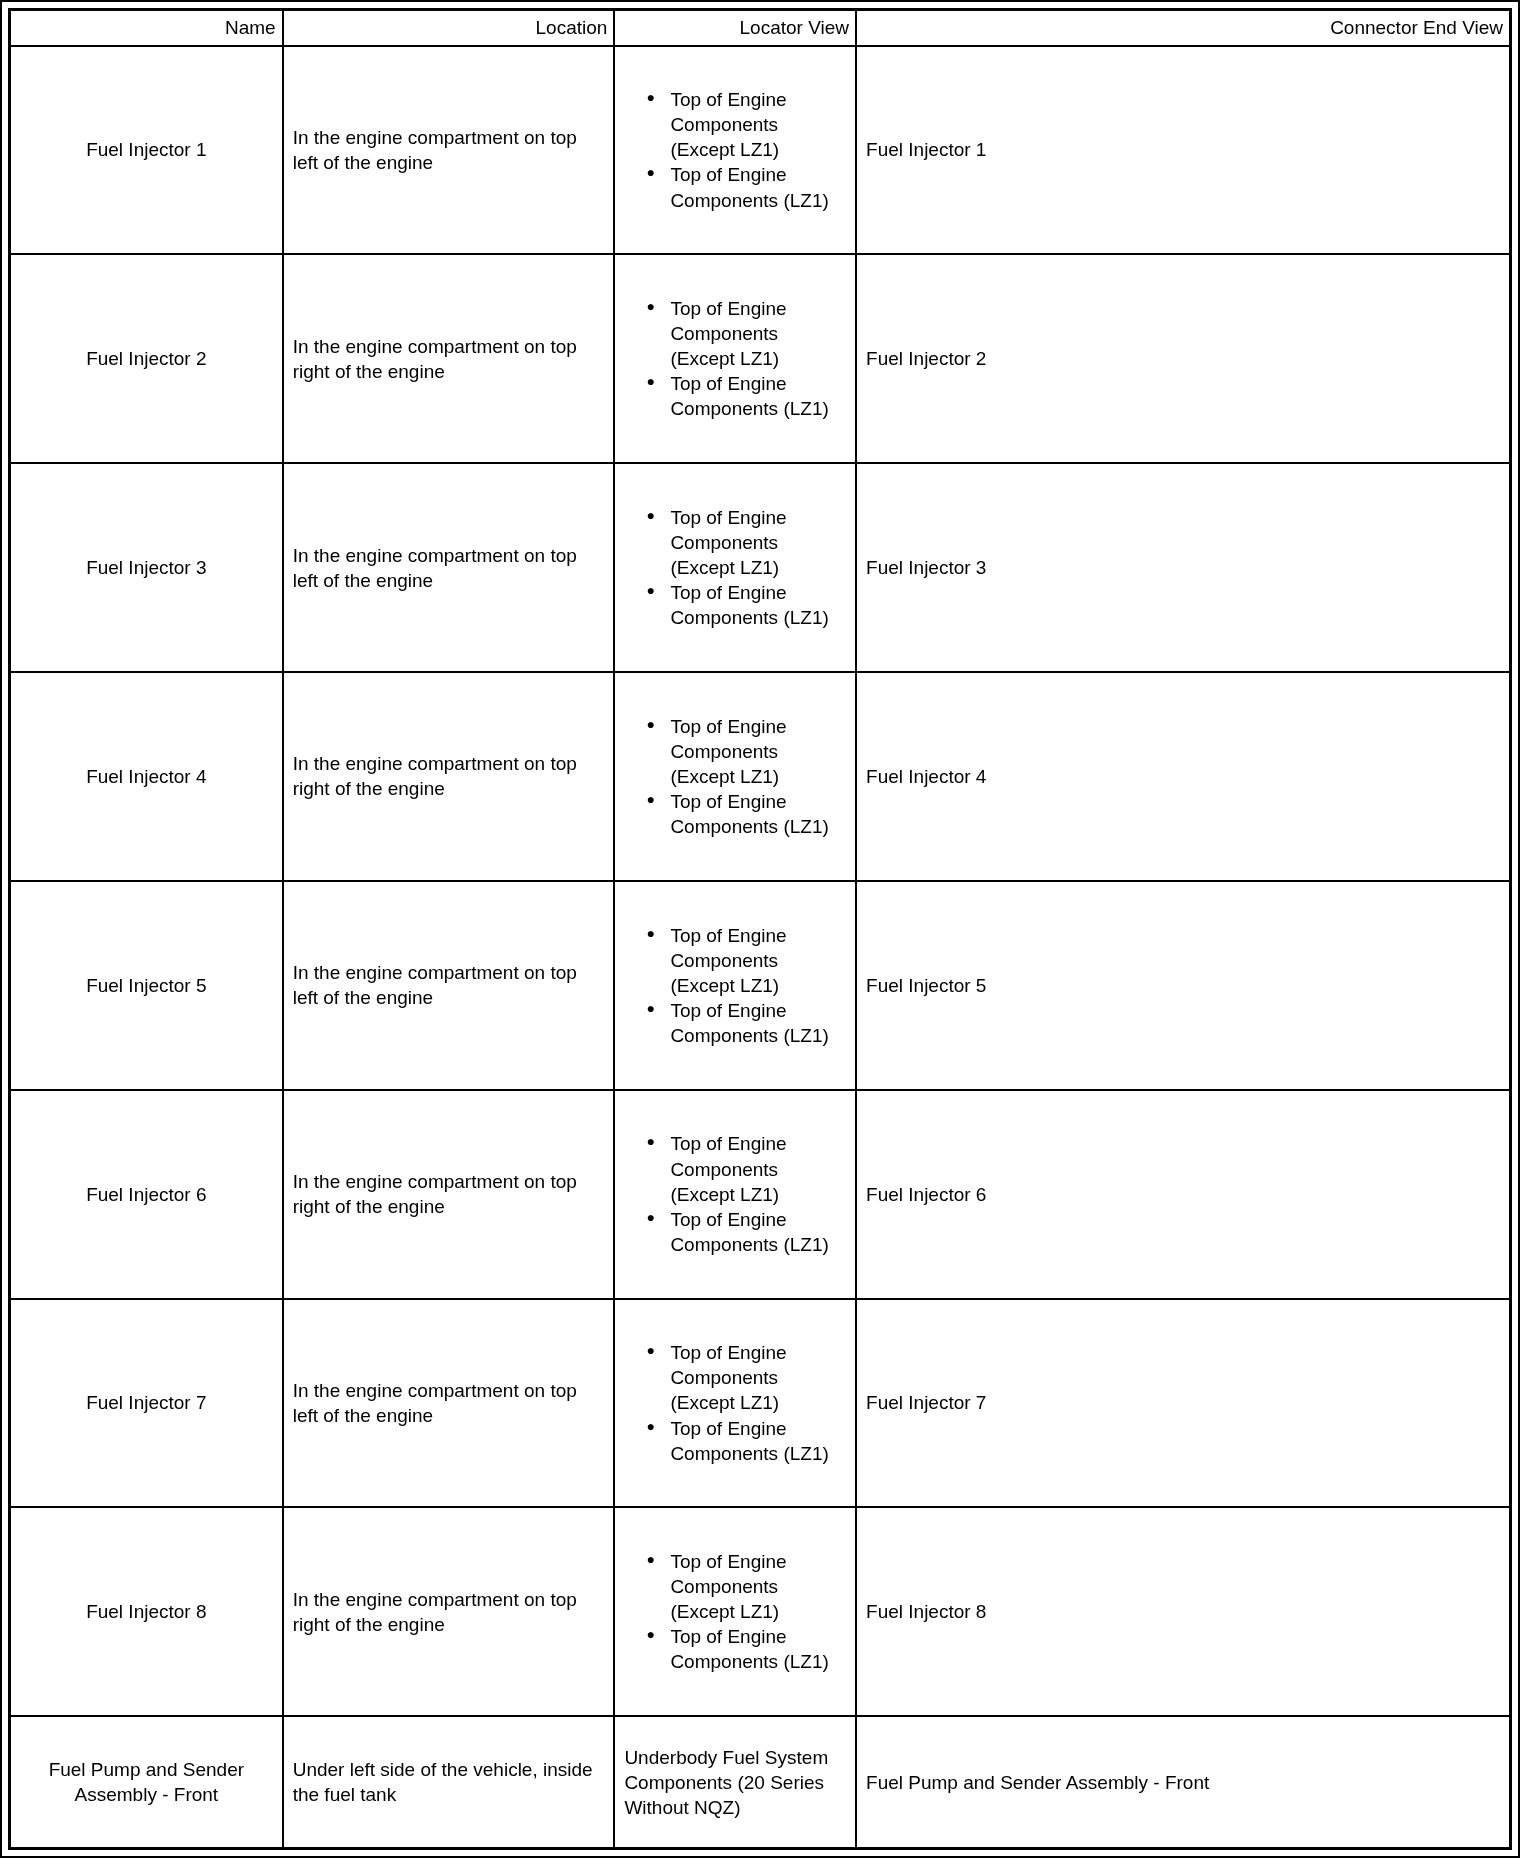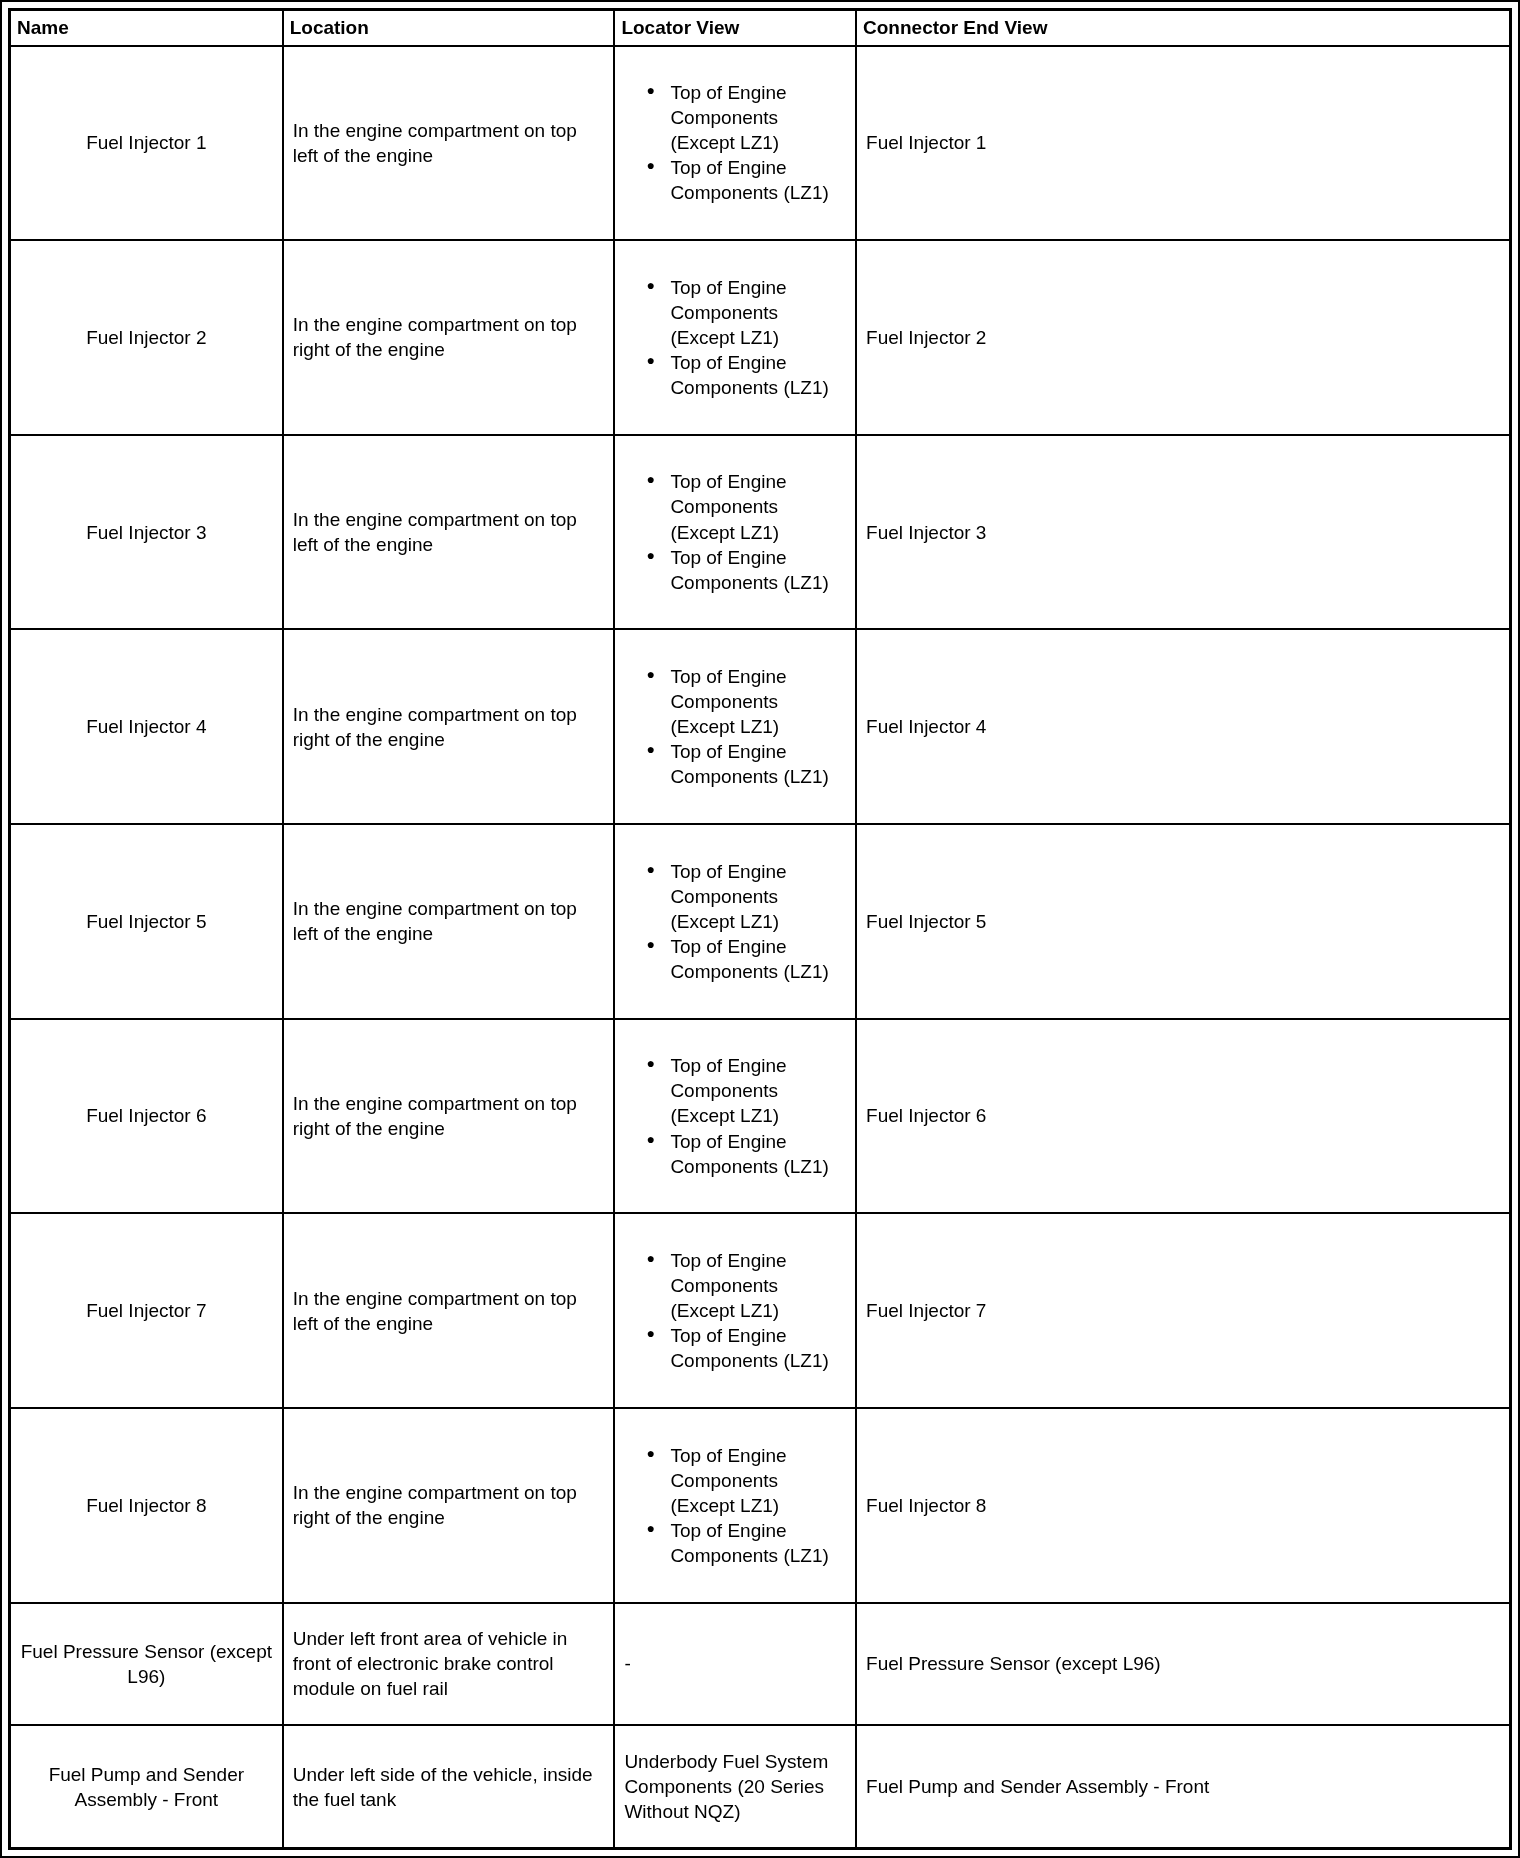--- a/index.html
+++ b/index.html
@@ -26,22 +26,22 @@
   }
   table.component-table th,
   table.component-table td {
     border: 2px solid #000000;
     padding: 4px 9px;
     vertical-align: middle;
     line-height: 1.32;
     overflow: hidden;
   }
   table.component-table th {
-    font-weight: bold;
-    text-align: left;
+    font-weight: normal;
+    text-align: right;
     height: 36px;
     padding: 4px 6px;
   }
   td.cell-name {
     text-align: center;
   }
   td.cell-location,
   td.cell-locator,
   td.cell-connector {
     text-align: left;
@@ -168,26 +168,20 @@
           <td class="cell-location">In the engine compartment on top right of the engine</td>
           <td class="cell-locator">
             <ul class="bullet-list">
               <li>Top of Engine Components (Except LZ1)</li>
               <li>Top of Engine Components (LZ1)</li>
             </ul>
           </td>
           <td class="cell-connector">Fuel Injector 8</td>
         </tr>
         <tr>
-          <td class="cell-name">Fuel Pressure Sensor (except L96)</td>
-          <td class="cell-location">Under left front area of vehicle in front of electronic brake control module on fuel rail</td>
-          <td class="cell-locator">-</td>
-          <td class="cell-connector">Fuel Pressure Sensor (except L96)</td>
-        </tr>
-        <tr>
           <td class="cell-name">Fuel Pump and Sender Assembly - Front</td>
           <td class="cell-location">Under left side of the vehicle, inside the fuel tank</td>
           <td class="cell-locator">Underbody Fuel System Components (20 Series Without NQZ)</td>
           <td class="cell-connector">Fuel Pump and Sender Assembly - Front</td>
         </tr>
       </tbody>
   </table>
 </div>
 
 </body></html>

